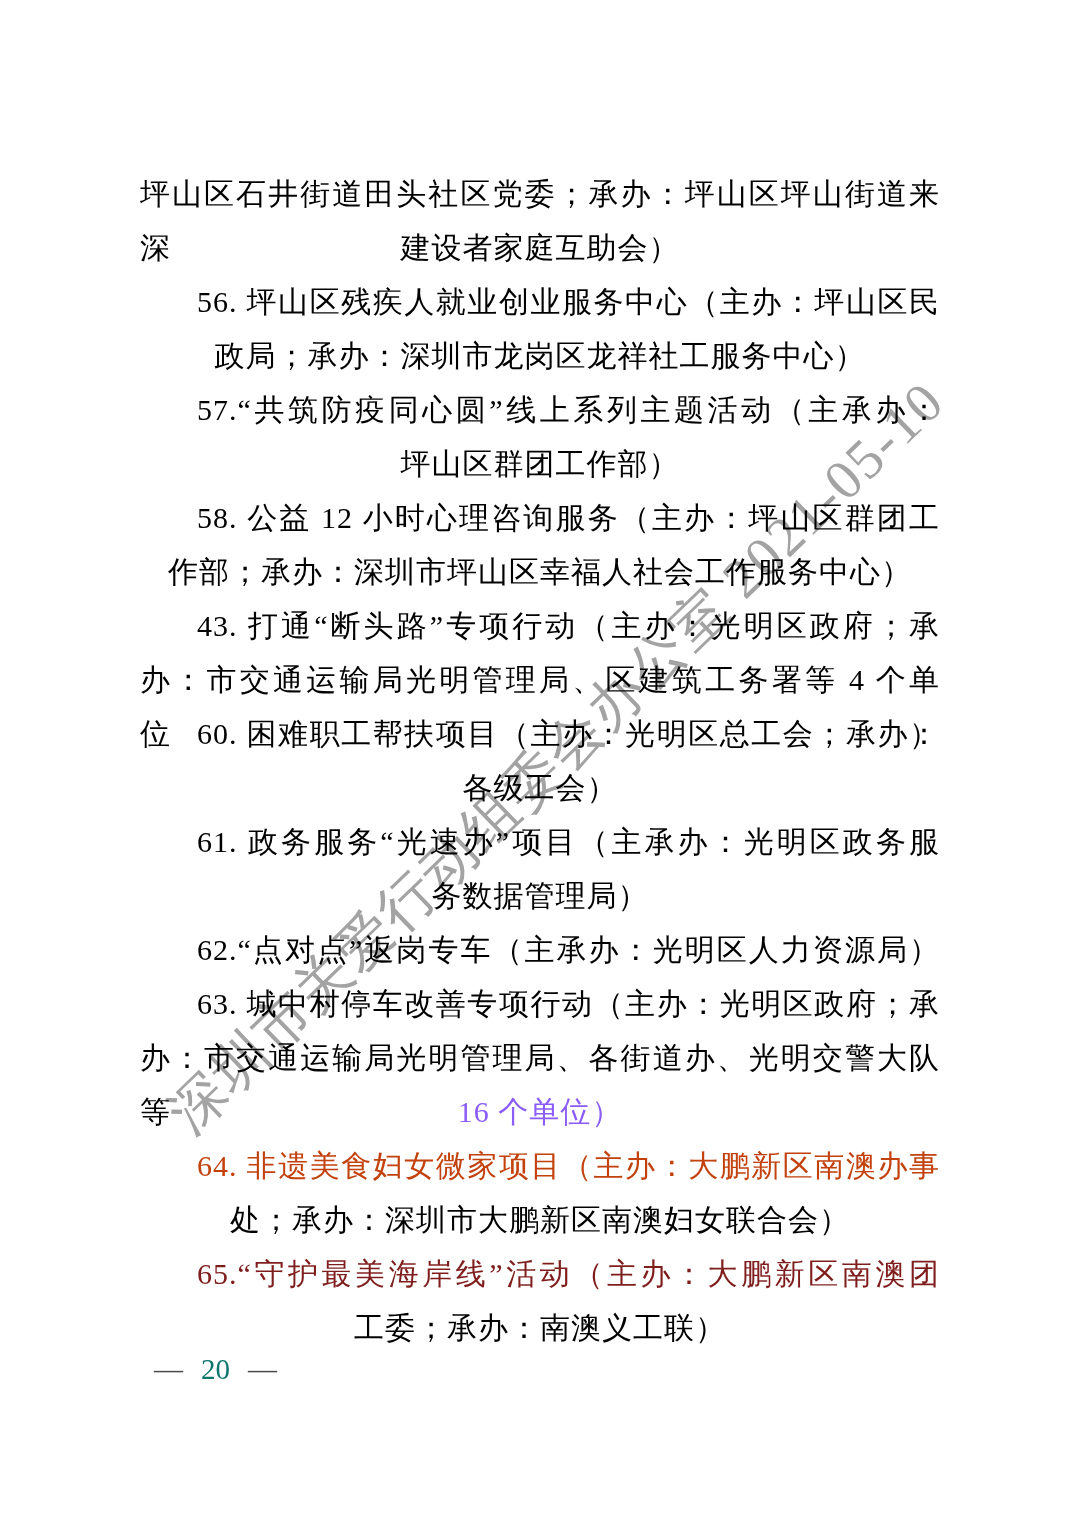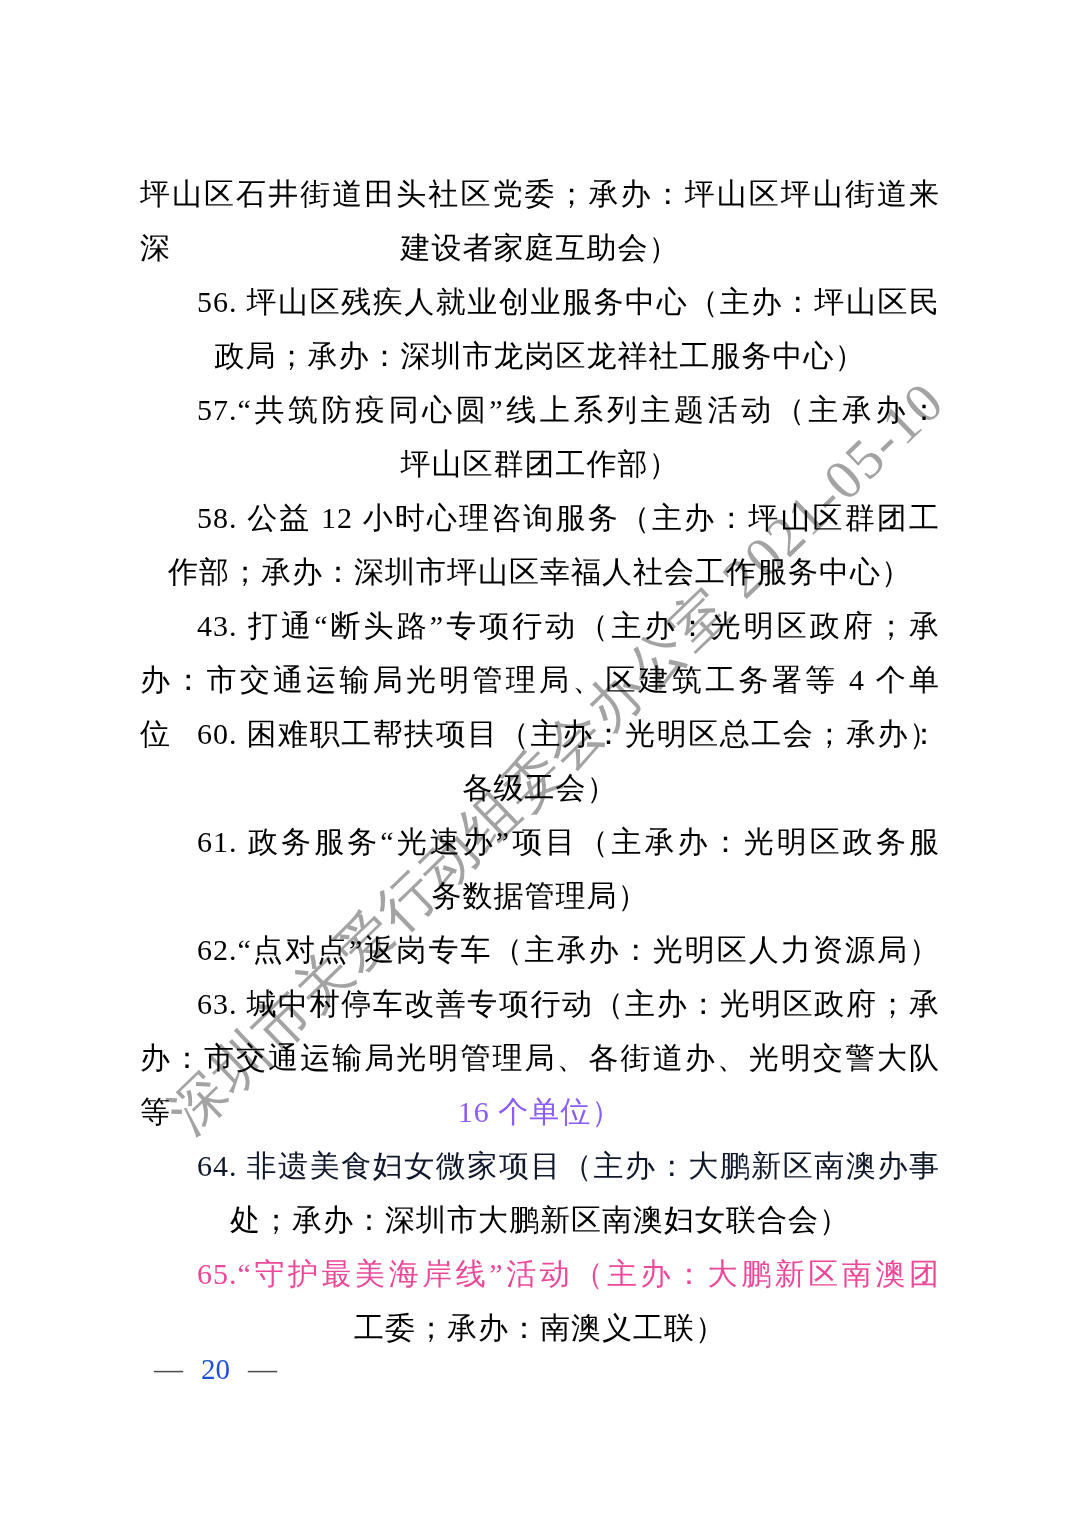--- a/index.html
+++ b/index.html
@@ -62,21 +62,21 @@
     top: 1352px;
     width: 800px;
     z-index: 1;
     font-size: 29px;
     line-height: 34px;
     color: #4a4a4a;
     padding-left: 14px;
   }
   .footer .pagenum {
     margin: 0 18px;
-    color: #1d4ed8;
+    color: #0f766e;
     font-family: Liberation Serif, serif;
   }
 </style>
 </head>
 <body>
 
 <div class="page">
   <div class="watermark" style="color: rgb(163, 163, 163);">深圳市关爱行动组委会办公室 2021-05-10</div>
 
   <div class="content" id="content">
@@ -91,22 +91,22 @@
       <div class="line indent stretch" style="color: rgb(0, 0, 0);">43. 打通“断头路”专项行动（主办：光明区政府；承</div>
       <div class="line stretch" style="color: rgb(0, 0, 0);">办：市交通运输局光明管理局、区建筑工务署等 4 个单位）</div>
       <div class="line indent stretch" style="color: rgb(0, 0, 0);">60. 困难职工帮扶项目（主办：光明区总工会；承办：</div>
       <div class="line" style="color: rgb(0, 0, 0);">各级工会）</div>
       <div class="line indent stretch" style="color: rgb(0, 0, 0);">61. 政务服务“光速办”项目（主承办：光明区政务服</div>
       <div class="line" style="color: rgb(0, 0, 0);">务数据管理局）</div>
       <div class="line indent stretch" style="color: rgb(0, 0, 0);">62.“点对点”返岗专车（主承办：光明区人力资源局）</div>
       <div class="line indent stretch" style="color: rgb(0, 0, 0);">63. 城中村停车改善专项行动（主办：光明区政府；承</div>
       <div class="line stretch" style="color: rgb(0, 0, 0);">办：市交通运输局光明管理局、各街道办、光明交警大队等</div>
       <div class="line" style="color: #8b5cf6;">16 个单位）</div>
-      <div class="line indent stretch" style="color: #0f172a;">64. 非遗美食妇女微家项目（主办：大鹏新区南澳办事</div>
+      <div class="line indent stretch" style="color: #c2410c;">64. 非遗美食妇女微家项目（主办：大鹏新区南澳办事</div>
       <div class="line" style="color: rgb(0, 0, 0);">处；承办：深圳市大鹏新区南澳妇女联合会）</div>
-      <div class="line indent stretch" style="color: #ec4899;">65.“守护最美海岸线”活动（主办：大鹏新区南澳团</div>
+      <div class="line indent stretch" style="color: #7f1d1d;">65.“守护最美海岸线”活动（主办：大鹏新区南澳团</div>
       <div class="line" style="color: rgb(0, 0, 0);">工委；承办：南澳义工联）</div>
     </div>
 
   <div class="footer">
     <span class="dash">—</span><span class="pagenum">20</span><span class="dash">—</span>
   </div>
 </div>
 
 </body></html>

